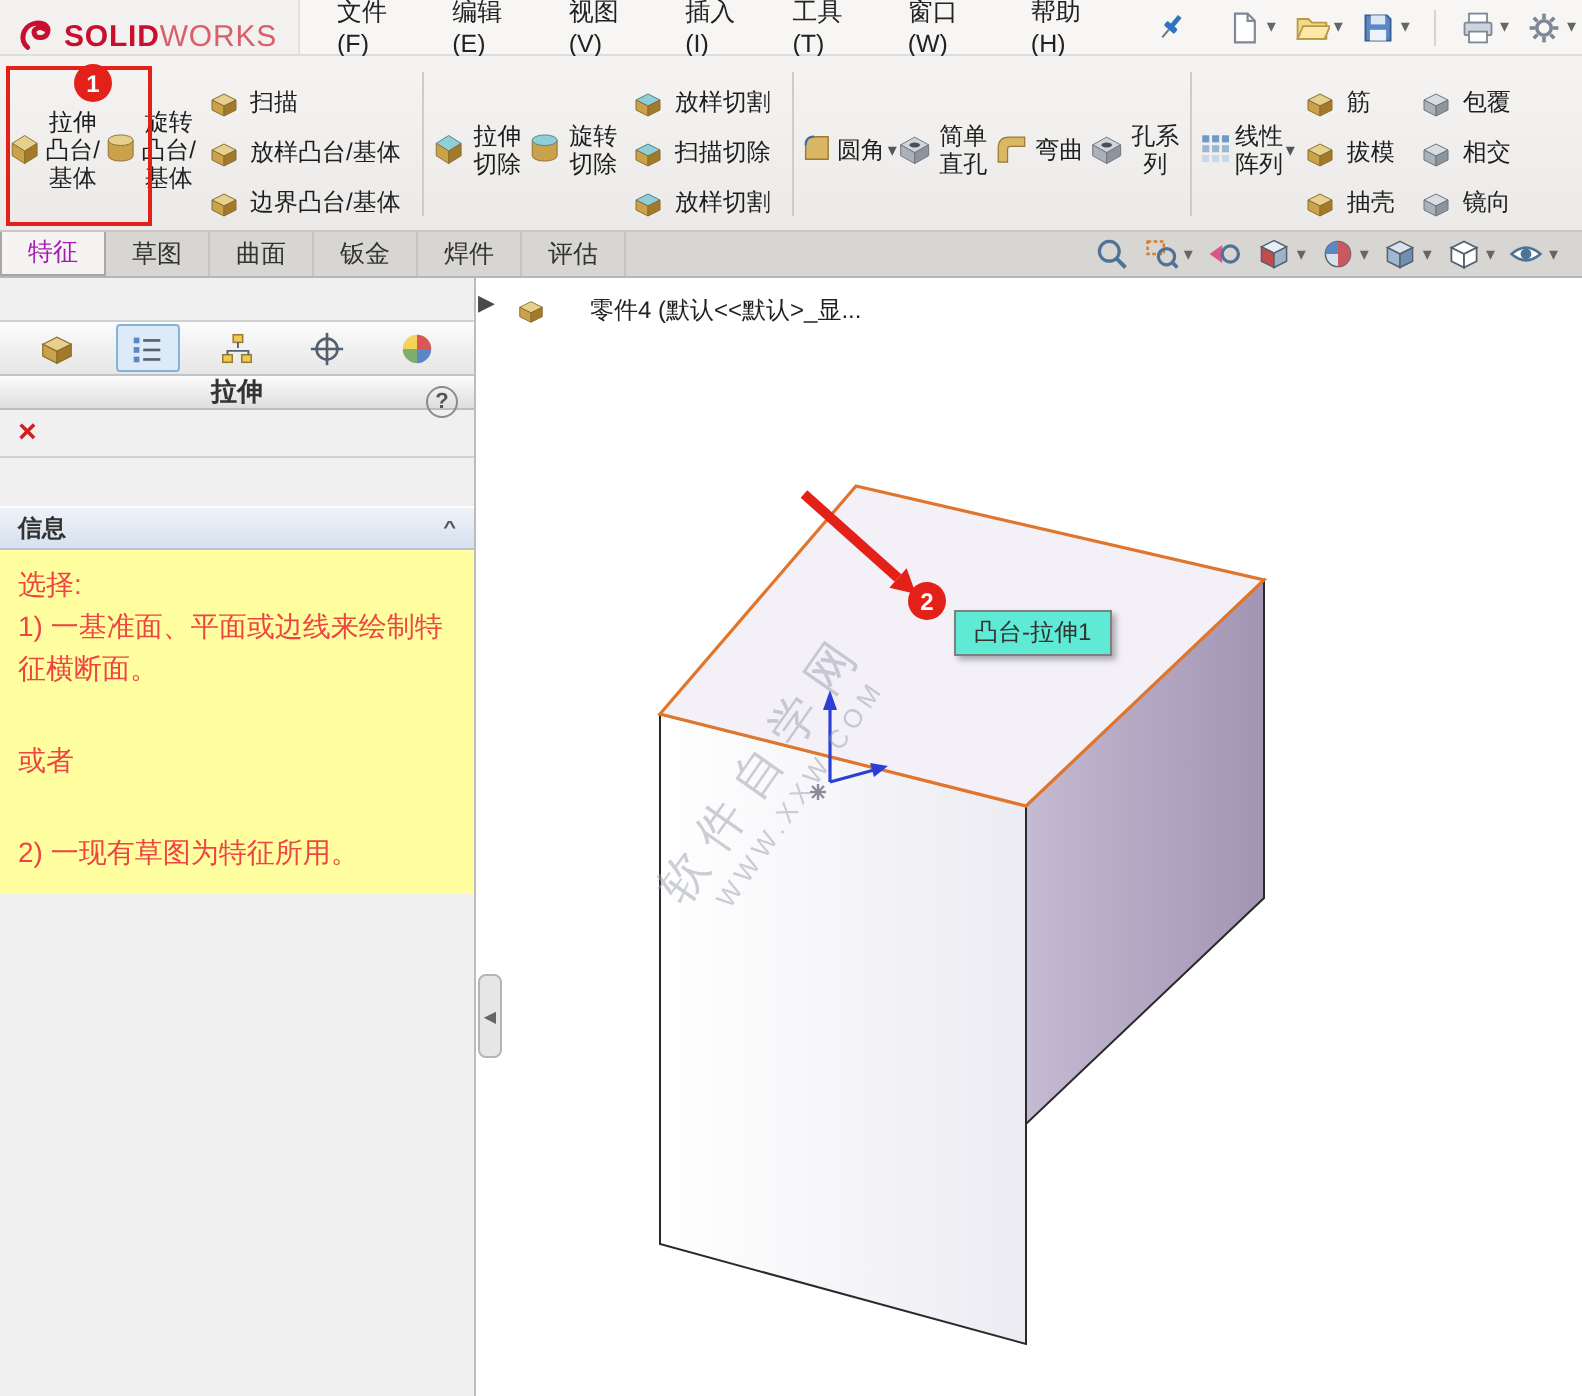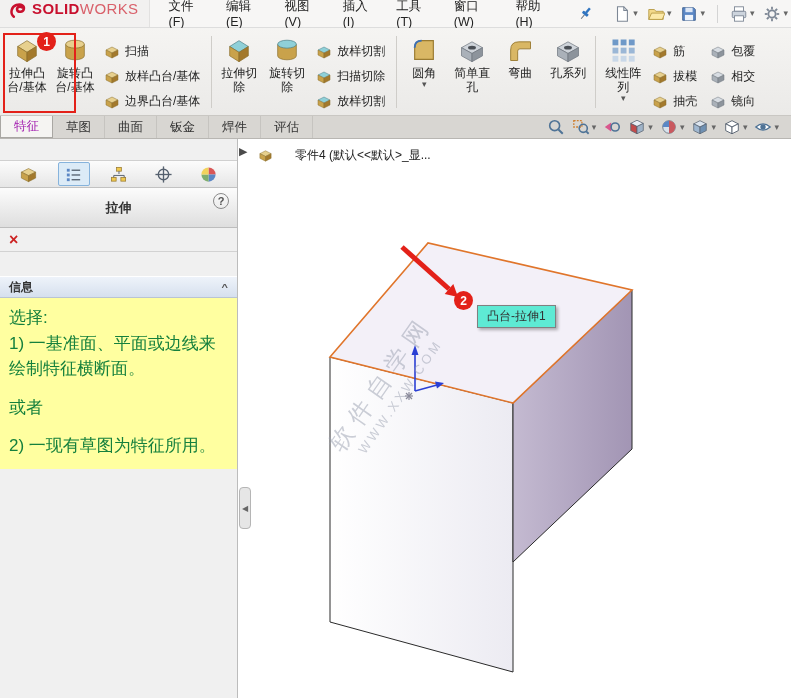--- a/index.html
+++ b/index.html
@@ -1,36 +1,36 @@
 <!DOCTYPE html>
 <html><head>
 <meta charset="utf-8">
 <style>
   *{margin:0;padding:0;box-sizing:border-box}
   html,body{width:791px;height:698px;overflow:hidden}
   body{font-family:"Liberation Sans","DejaVu Sans",sans-serif;font-size:12px;color:#222;background:#fff;position:relative}
 
   
   .menubar{position:absolute;top:0;left:0;right:0;height:28px;background:#f7f6f5;border-bottom:1px solid #ddd;display:flex;align-items:center}
-  .logo{display:flex;align-items:flex-start;padding:0 10px 0 8px;height:100%;background:#f2f1f0;border-right:1px solid #e2e1e0}
+  .logo{display:flex;align-items:flex-end;padding:0 10px 0 8px;height:100%;background:#f2f1f0;border-right:1px solid #e2e1e0}
   .logo svg{margin-right:4px}
   .logo-solid{color:#c8102e;font-weight:bold;font-size:15px;letter-spacing:.4px}
   .logo-works{color:#d9606a;font-size:15px;letter-spacing:.4px}
   .menus{display:flex;margin-left:10px}
   .menu-item{padding:6px 9px;font-size:12.5px;color:#222;cursor:default}
   .pinbtn{margin-left:12px;display:flex;align-items:center}
   .qtoolbar{display:flex;align-items:center;margin-left:16px;gap:3px}
   .qbtn{display:flex;align-items:center;padding:2px 3px;border-radius:2px}
   .dd{font-size:9px;color:#666;margin-left:2px;line-height:1}
   .sep-v{width:1px;height:18px;background:#d4d4d4;margin:0 6px}
 
   
   .ribbon{position:absolute;top:28px;left:0;right:0;height:88px;background:linear-gradient(#f5f4f2,#ebeae8);border-bottom:1px solid #c9c7c3;display:flex;align-items:stretch;padding:3px 0 2px 3px}
   .rsep{width:1px;background:#cfcdc9;margin:5px 3px}
-  .bigbtn{width:48px;display:flex;flex-direction:column;align-items:center;padding-top:5px;cursor:default}
+  .bigbtn{width:48px;display:flex;flex-direction:row;align-items:center;padding-top:5px;cursor:default}
   .bigbtn .ic{width:28px;height:28px;margin-bottom:2px}
   .blabel{display:block;width:44px;text-align:center;font-size:12px;line-height:14px;color:#1e1e1e}
   .bdd{font-size:9px;color:#555;line-height:8px}
   .stack{display:flex;flex-direction:column;padding-top:4px}
   .smallbtn{display:flex;align-items:flex-end;height:25px;padding:0 8px 0 5px;gap:5px;color:#1e1e1e;white-space:nowrap;cursor:default}
   .smallbtn .ic{width:16px;height:16px;flex:0 0 16px}
 
   
   .hl-box{position:absolute;left:3px;top:33px;width:73px;height:80px;border:2px solid #e32119;z-index:30}
   .badge{width:19px;height:19px;border-radius:50%;background:#e32119;color:#fff;font-weight:bold;font-size:12px;display:flex;align-items:center;justify-content:center;z-index:31}
@@ -46,30 +46,30 @@
 
   
   .content{position:absolute;top:139px;left:0;right:0;bottom:0;display:flex}
 
   
   .panel{width:238px;background:#f0f0f0;border-right:1px solid #bcbcbc;position:relative}
   .mgrtabs{margin-top:21px;height:28px;background:linear-gradient(#fcfcfc,#e6e6e6);border-top:1px solid #d0d0d0;border-bottom:1px solid #c2c2c2;display:flex;align-items:center;justify-content:space-around;padding:0 6px}
   .mgrtab{width:32px;height:24px;display:flex;align-items:center;justify-content:center;border-radius:2px}
   .mgrtab svg{width:19px;height:19px}
   .mgrtab.active{background:#dcebf7;border:1px solid #86b3dc}
-  .pm-title{height:40px;background:linear-gradient(#fcfcfc,#dedede);border-bottom:1px solid #bdbdbd;display:flex;align-items:center;justify-content:center;position:relative;font-size:13px;font-weight:bold;color:#333}
+  .pm-title{height:17px;background:linear-gradient(#fcfcfc,#dedede);border-bottom:1px solid #bdbdbd;display:flex;align-items:center;justify-content:center;position:relative;font-size:13px;font-weight:bold;color:#333}
   .pm-help{position:absolute;right:8px;top:5px;width:16px;height:16px;border:1px solid #8a8a8a;border-radius:50%;font-size:11px;font-weight:bold;color:#555;display:flex;align-items:center;justify-content:center}
   .pm-actions{height:24px;border-bottom:1px solid #d2d2d2;display:flex;align-items:center;padding-left:9px}
   .pm-x{color:#c22;font-size:16px;font-weight:bold;line-height:1}
   .pm-spacer{height:24px}
   .grouphdr{height:22px;background:linear-gradient(#eef3fa,#d6e0ee);border-top:1px solid #fff;border-bottom:1px solid #b9c4d4;display:flex;align-items:center;padding:0 9px;font-size:12px;font-weight:bold;color:#333}
   .grouphdr .chev{margin-left:auto;color:#555;font-size:11px;font-weight:bold;transform:scaleY(.8)}
-  .msg{background:#ffffa0;padding:7px 9px 10px;font-size:17px;line-height:1.5;color:#15803d}
+  .msg{background:#ffffa0;padding:7px 9px 10px;font-size:14px;line-height:1.5;color:#ef4444}
   .msg p{margin:0}
-  .msg p.gap{margin-top:13px}
+  .msg p.gap{margin-top:25px}
 
   
   .splitter{width:14px;background:#fff;position:relative}
   .fly-arrow{position:absolute;top:6px;left:1px;color:#4a4a4a;font-size:11px;cursor:pointer}
   .grip{position:absolute;top:348px;left:1px;width:12px;height:42px;background:#e6e6e6;border:1px solid #b5b5b5;border-radius:4px;display:flex;align-items:center;justify-content:center;color:#666;font-size:8px;cursor:pointer}
 
   
   .graphics{flex:1;background:#fff;position:relative;overflow:hidden}
   .model-svg,.annot-svg{position:absolute;left:0;top:0;pointer-events:none}
   .model-svg{z-index:1}

